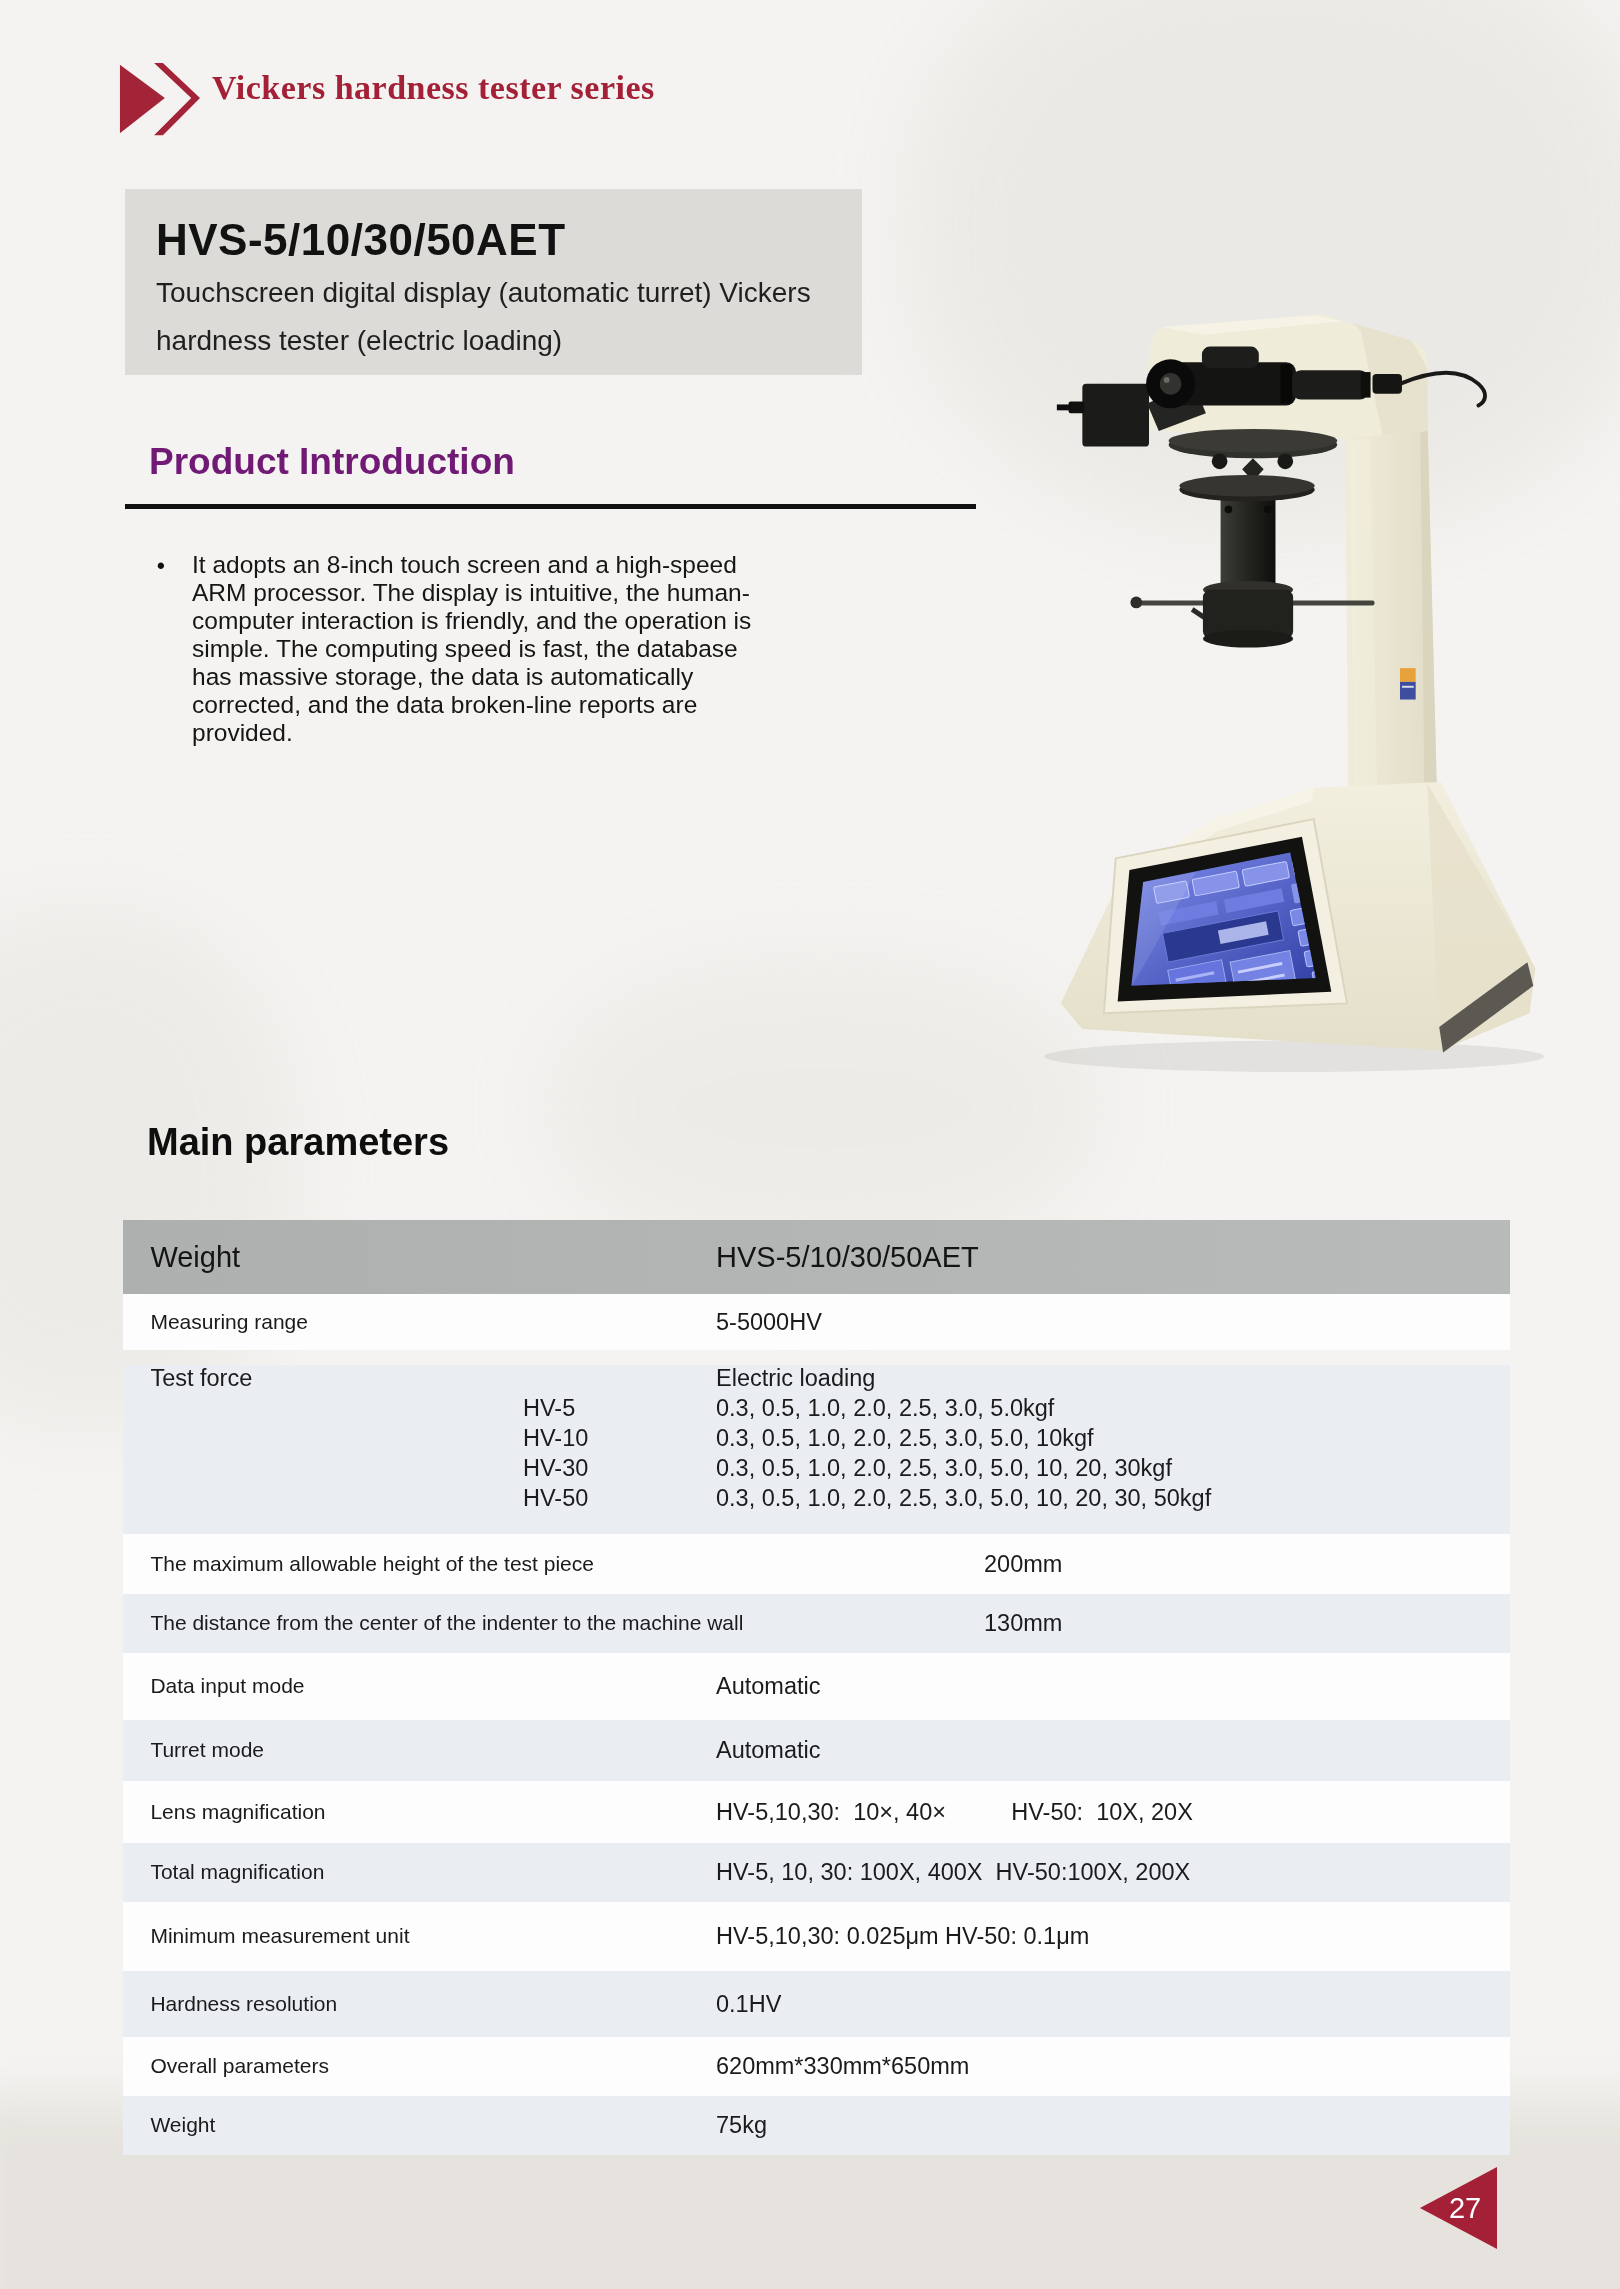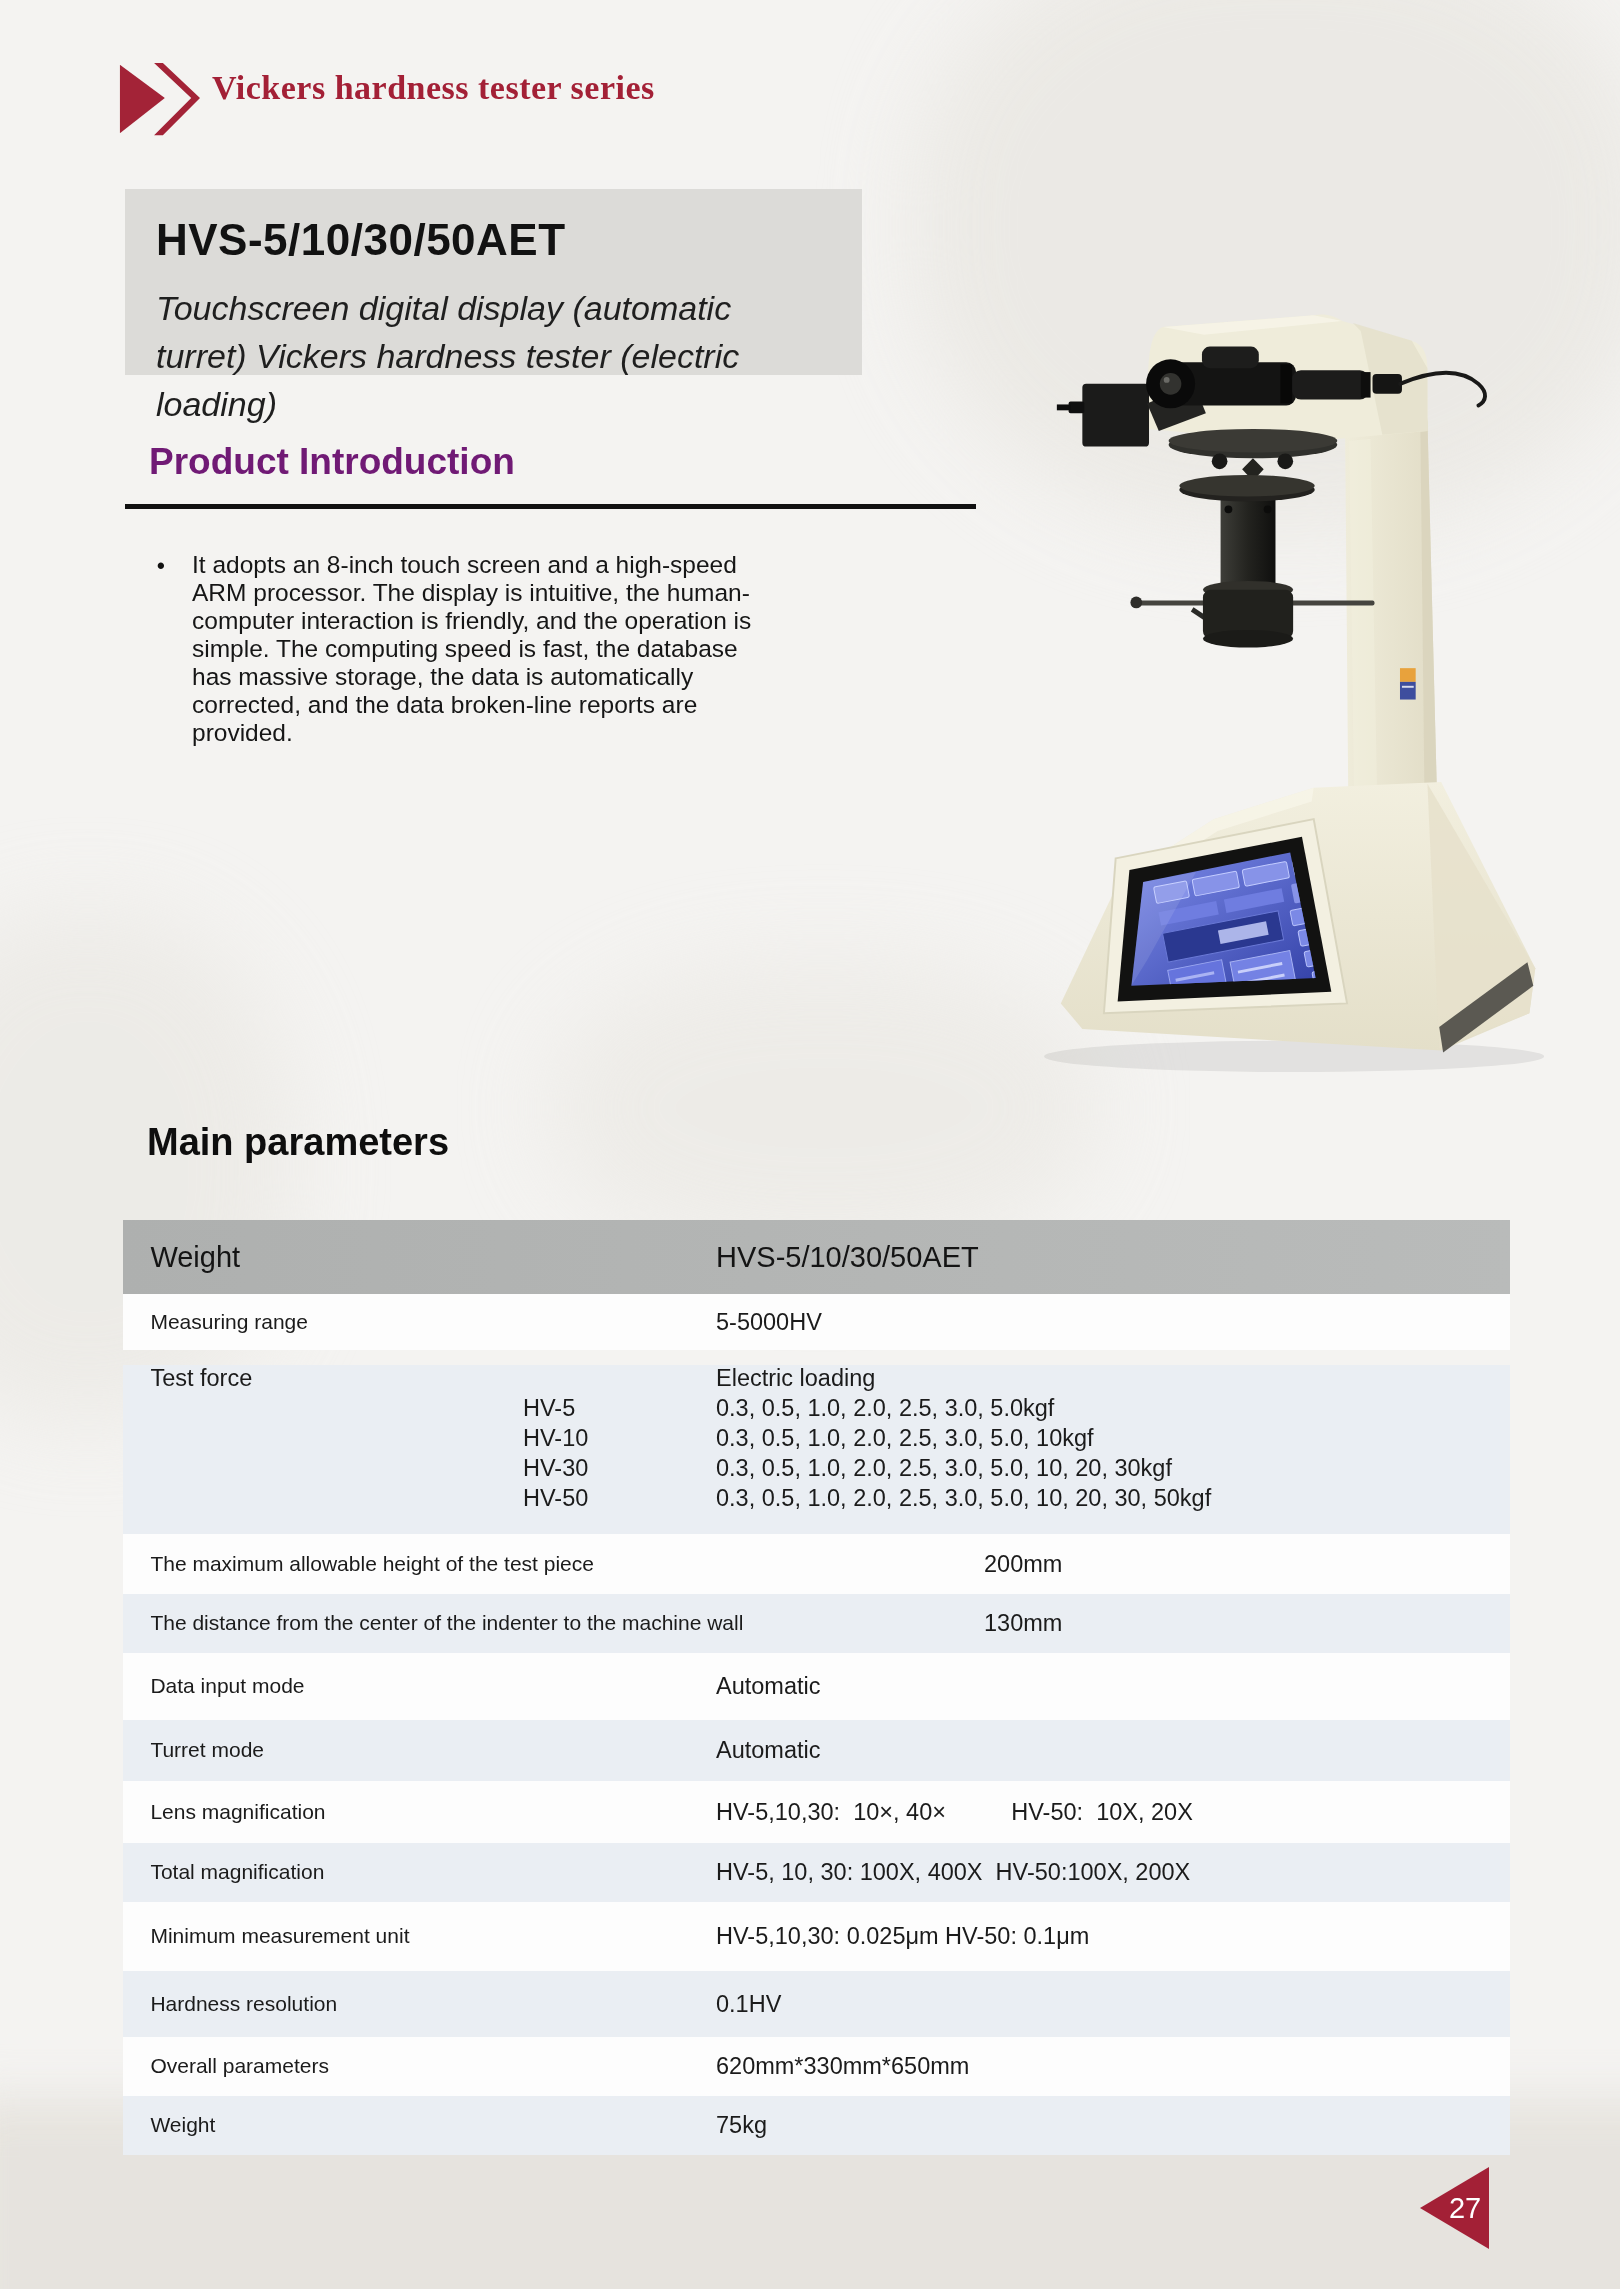--- a/index.html
+++ b/index.html
@@ -16,21 +16,21 @@
 
   .hdr-logo{position:absolute;left:114px;top:59px;}
   .series-title{
     position:absolute;left:212px;top:69px;
     font-family:"Liberation Serif",serif;font-weight:bold;
     font-size:34px;color:#a32036;letter-spacing:0.5px;
   }
 
   .title-box{position:absolute;left:125px;top:189px;width:737px;height:186px;background:#dcdbd8;}
   .model-title{position:absolute;left:31px;top:25.5px;font-size:44px;font-weight:bold;color:#121212;letter-spacing:0.5px;}
-  .subtitle{position:absolute;left:31px;top:95px;width:668px;font-size:34px;line-height:48px;color:#1f1f1f;font-style:italic;}
+  .subtitle{position:absolute;left:31px;top:80px;width:668px;font-size:28px;line-height:48px;color:#1f1f1f;}
 
   .intro-h{position:absolute;left:149px;top:441px;font-size:37px;font-weight:bold;color:#701a75;}
   .intro-rule{position:absolute;left:125px;top:504px;width:851px;height:4.9px;background:#111;}
   .intro-item{position:absolute;left:149px;top:551px;width:627px;}
   .intro-item .bullet{position:absolute;left:7.8px;top:2px;font-size:23.5px;color:#111;}
   .intro-item p{margin:0 0 0 43px;width:564px;font-size:24.5px;line-height:28px;color:#161616;}
 
   .photo{position:absolute;left:1000px;top:274px;width:549px;height:804px;}
 
   .params-h{position:absolute;left:147px;top:1121px;font-size:38px;font-weight:bold;color:#0e0e0e;}
@@ -50,21 +50,21 @@
   .r7{height:62px}.r8{height:59px}.r9{height:69px}.r10{height:66px}.r11{height:59px}.r12{height:59px}
   .tf-line{position:relative;height:30px;font-size:23.5px;}
   .tf-first{margin-top:14.7px;}
   .tf-lbl{position:absolute;left:27.4px;white-space:pre;}
   .tf-mid{position:absolute;left:400px;white-space:pre;}
   .tf-val{position:absolute;left:593px;white-space:pre;}
 
   .page-num{
     position:absolute;left:1420px;top:2167px;width:69px;height:82px;
     background:#a32036;clip-path:polygon(100% 0,100% 100%,0 50%);
-    color:#fff;font-size:29px;line-height:82px;text-align:right;padding-right:0;
+    color:#fff;font-size:29px;line-height:82px;text-align:right;padding-right:8px;
   }
   .page-num span{display:inline-block;margin-right:7.8px;}
 </style>
 </head>
 <body>
 
 <div class="page">
 
   <div class="wm wm1"></div>
   <div class="wm wm2"></div>

